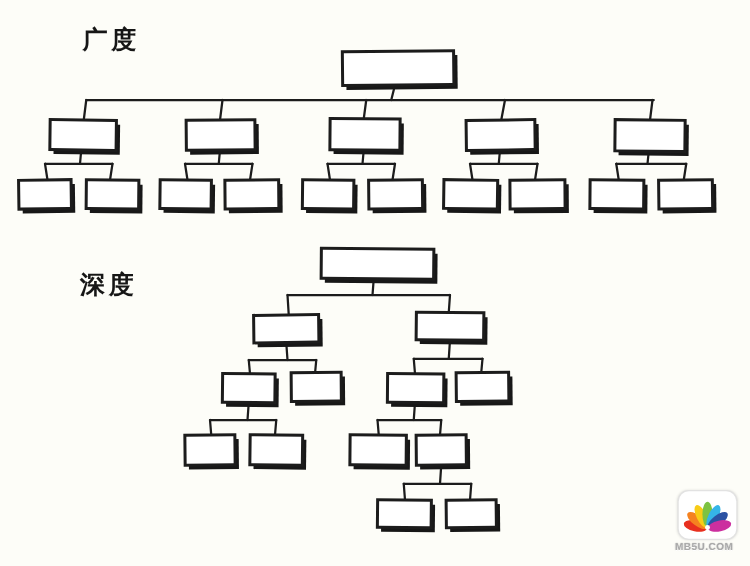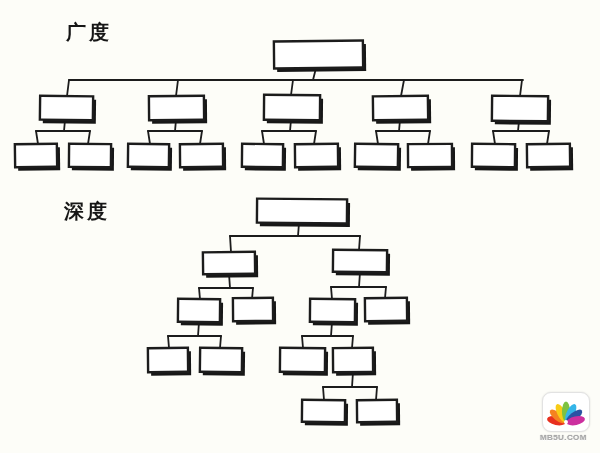--- a/index.html
+++ b/index.html
@@ -6,21 +6,21 @@
   body{font-family:"Liberation Sans","DejaVu Sans",sans-serif;background:#ffffff;}
   .canvas{
     position:relative;width:600px;height:453px;overflow:hidden;
     background:#fdfdf8;
   }
   .section-label{
     position:absolute;font-size:20px;font-weight:700;color:#161616;
     letter-spacing:3px;line-height:1;
   }
   #breadth-label{left:66px;top:22px;}
-  #depth-label{left:64px;top:201px;}
+  #depth-label{left:64px;top:218px;}
   #diagram-svg{position:absolute;left:0;top:0;width:600px;height:453px;}
   .watermark{
     position:absolute;right:8px;top:392px;width:52px;text-align:left;
   }
   .badge{
     width:46px;height:38px;margin:0 auto;background:#ffffff;
     border:1px solid #e2e2e2;border-radius:9px;
     box-shadow:0 0 2px rgba(0,0,0,0.12);
     display:flex;align-items:center;justify-content:center;
   }

